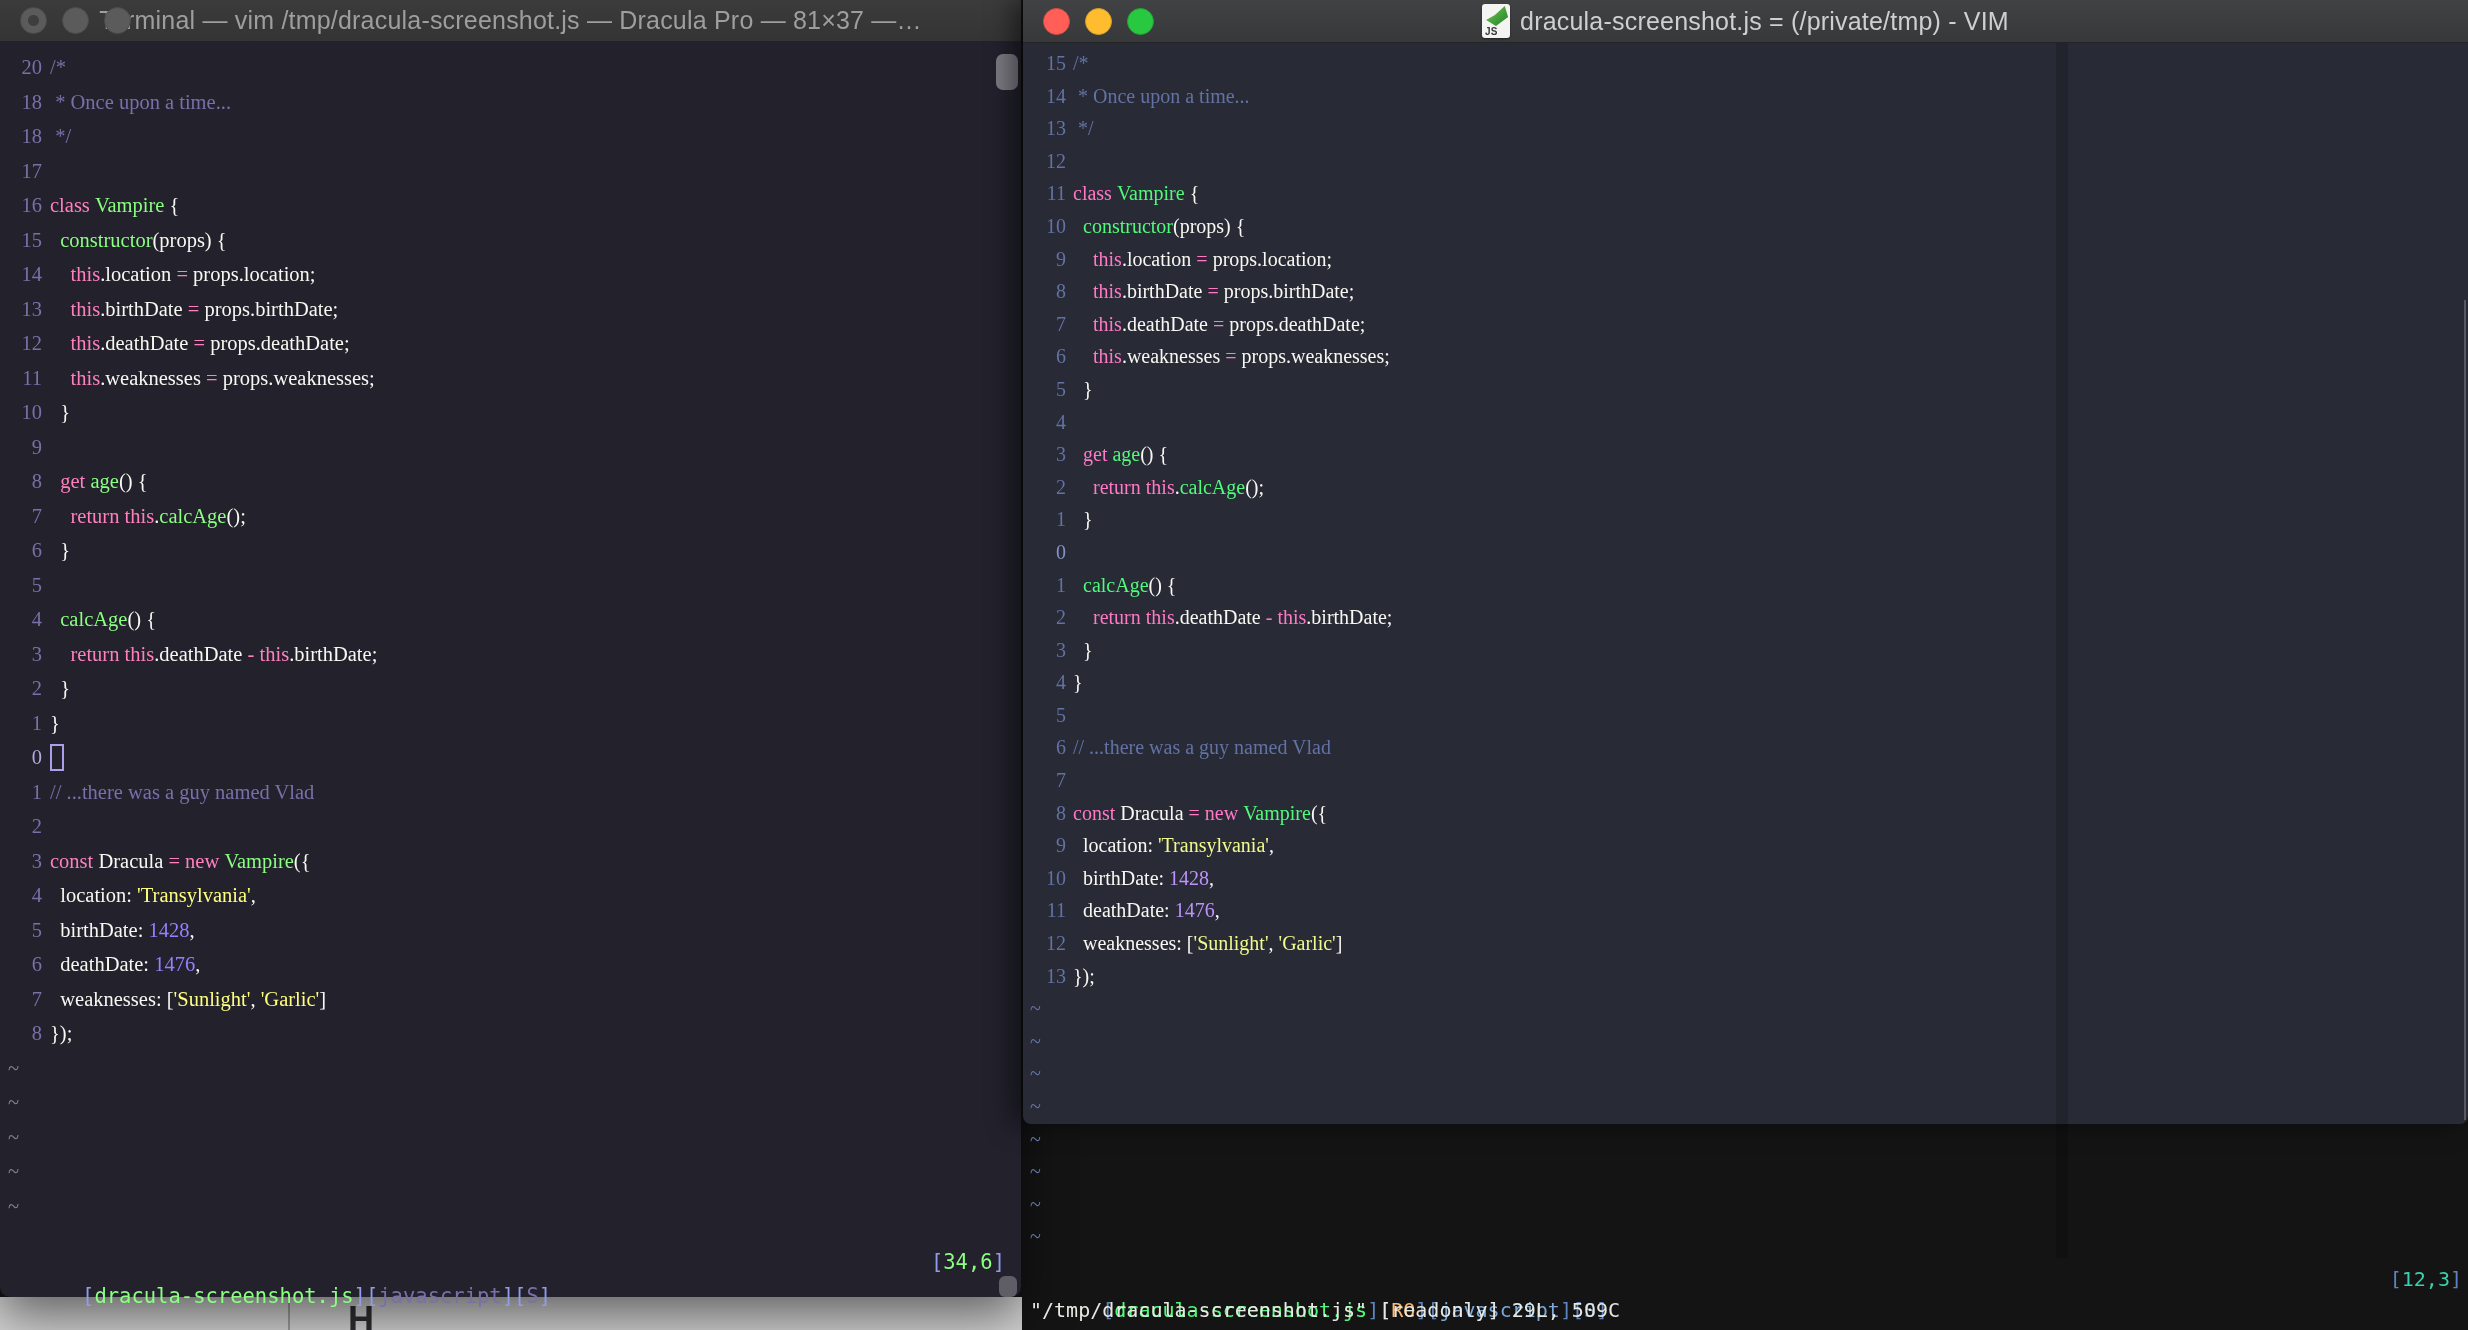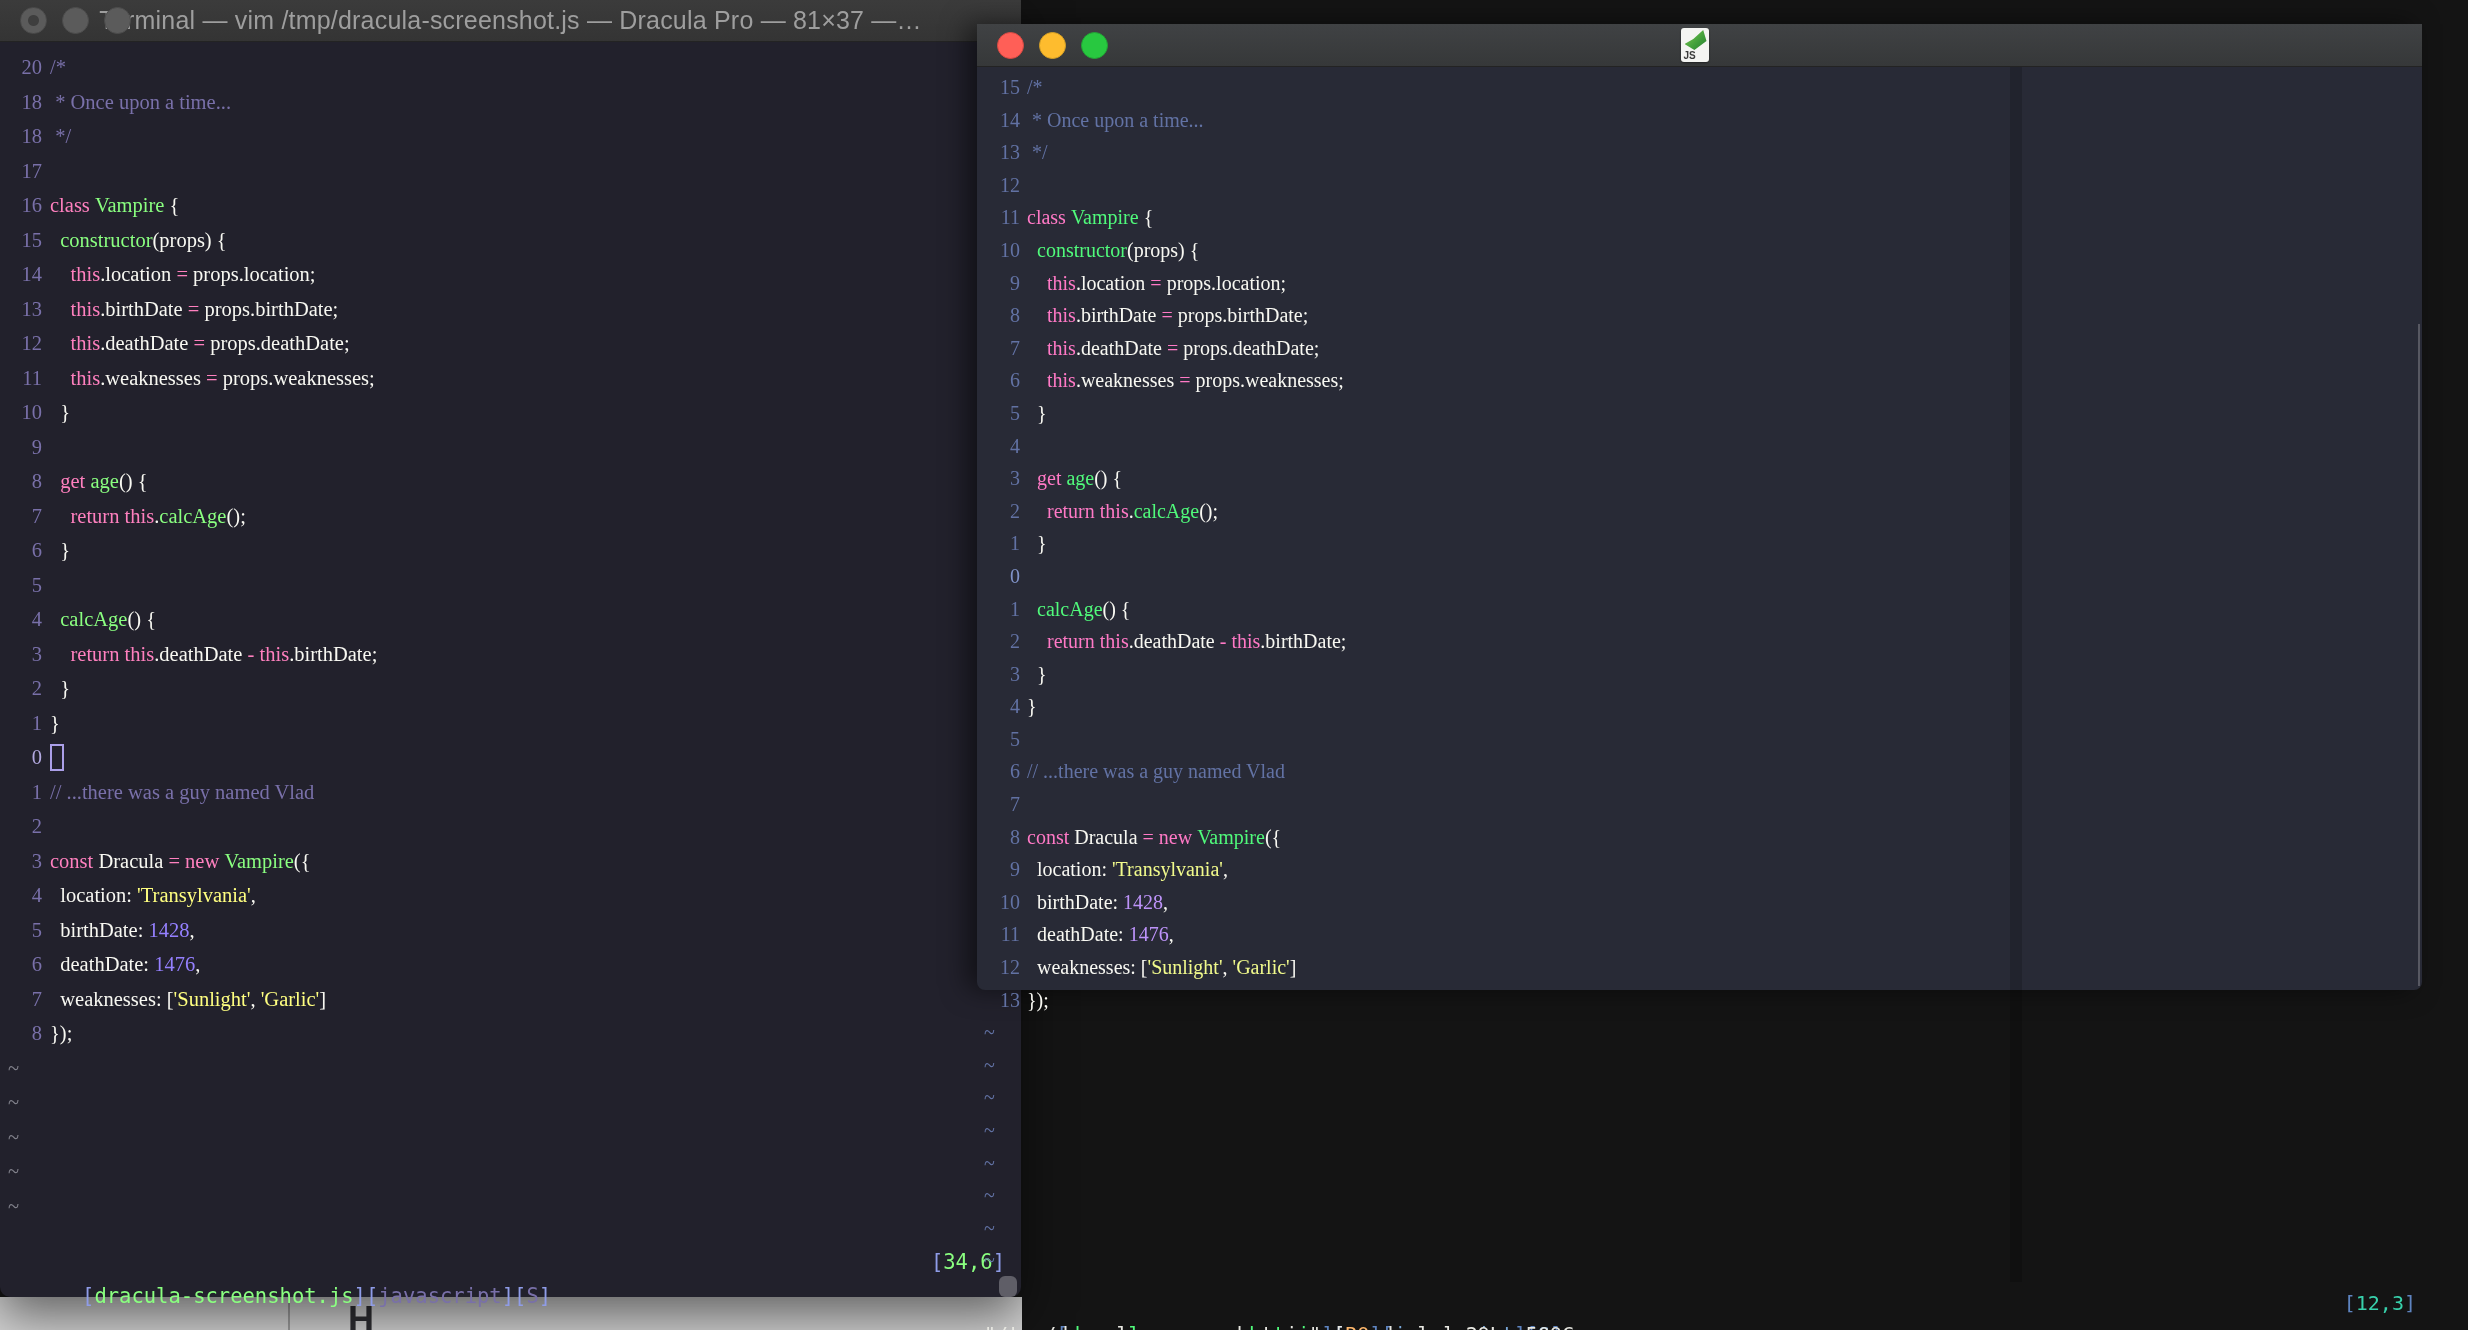--- a/index.html
+++ b/index.html
@@ -7,22 +7,22 @@
           font-family:"Liberation Sans",sans-serif;}
 
   
   .bottom-strip{position:absolute;left:0;top:1297px;width:1022px;height:33px;background:#d3d3d3;z-index:0;}
   .strip-vline{position:absolute;left:288px;top:0;width:2px;height:33px;background:#9c9c9c;}
   .strip-glyph{position:absolute;left:348px;top:2px;font:bold 36px "Liberation Sans",sans-serif;color:#2f2f33;}
 
   
   .win{position:absolute;box-shadow:0 18px 50px rgba(0,0,0,.55);}
   .win-left{left:0;top:0;width:1021px;height:1297px;background:#22212C;border-radius:0 0 10px 10px;z-index:1;}
-  .win-right{left:977px;top:0;width:1445px;height:966px;background:#282A36;border-radius:0 0 8px 8px;z-index:2;
-             box-shadow:-10px 0 26px rgba(0,0,0,.5);margin-top:24px;}
+  .win-right{left:1023px;top:0;width:1445px;height:1124px;background:#282A36;border-radius:0 0 8px 8px;z-index:2;
+             box-shadow:-10px 0 26px rgba(0,0,0,.5);}
 
   .titlebar{position:absolute;left:0;top:0;width:100%;display:flex;align-items:center;justify-content:center;
             border-bottom:1px solid #232323;box-sizing:border-box;}
   .win-left .titlebar{height:42px;background:linear-gradient(#3b3b3b,#343434);border-radius:0;}
   .win-right .titlebar{height:43px;background:linear-gradient(#404244,#363839);}
   .title-text{font-size:25px;letter-spacing:.2px;white-space:nowrap;}
   .win-left .title-text{color:#9e9e9e;}
   .win-right .title-text{color:#cfcfcf;}
 
   .lights{position:absolute;left:20px;top:0;height:100%;display:flex;align-items:center;gap:15px;}
@@ -157,20 +157,21 @@
     <div class="titlebar">
       <div class="lights">
         <div class="light light-red"></div>
         <div class="light light-yellow"></div>
         <div class="light light-green"></div>
       </div>
       <div class="doc-icon">
         <div class="leaf"></div>
         <div class="js">JS</div>
       </div>
+      <div class="title-text">dracula-screenshot.js = (/private/tmp) - VIM</div>
     </div>
 
     <div class="colorcolumn"></div>
 
     <div class="code" id="right-code">
         <div class="row"><span class="ln">15</span><span class="tk-c">/*</span></div>
         <div class="row"><span class="ln">14</span><span class="tk-c"> * Once upon a time...</span></div>
         <div class="row"><span class="ln">13</span><span class="tk-c"> */</span></div>
         <div class="row"><span class="ln">12</span></div>
         <div class="row"><span class="ln">11</span><span class="tk-p">class</span><span class="tk-f"> </span><span class="tk-g">Vampire</span><span class="tk-f"> {</span></div>

